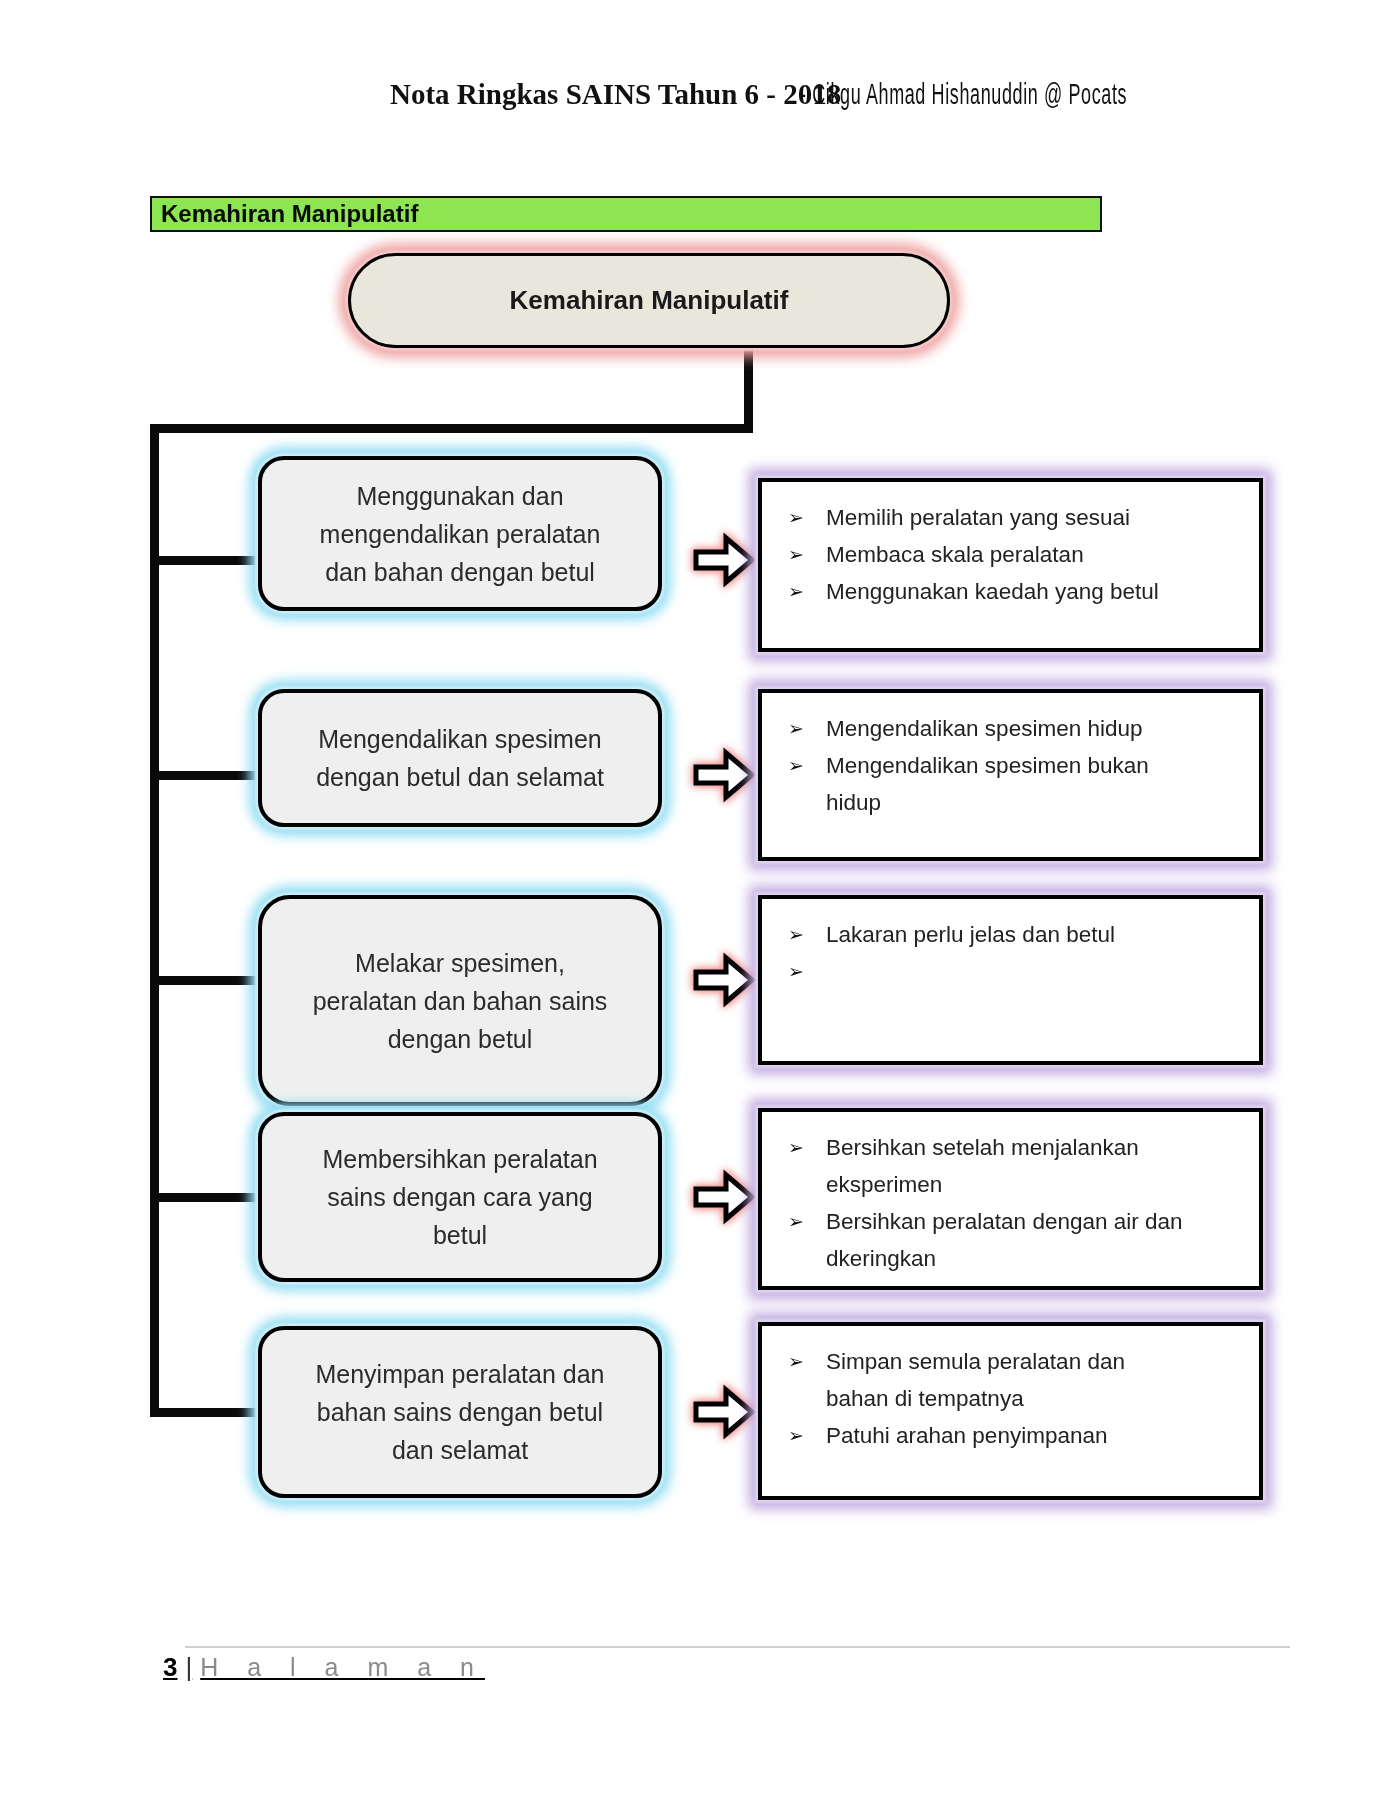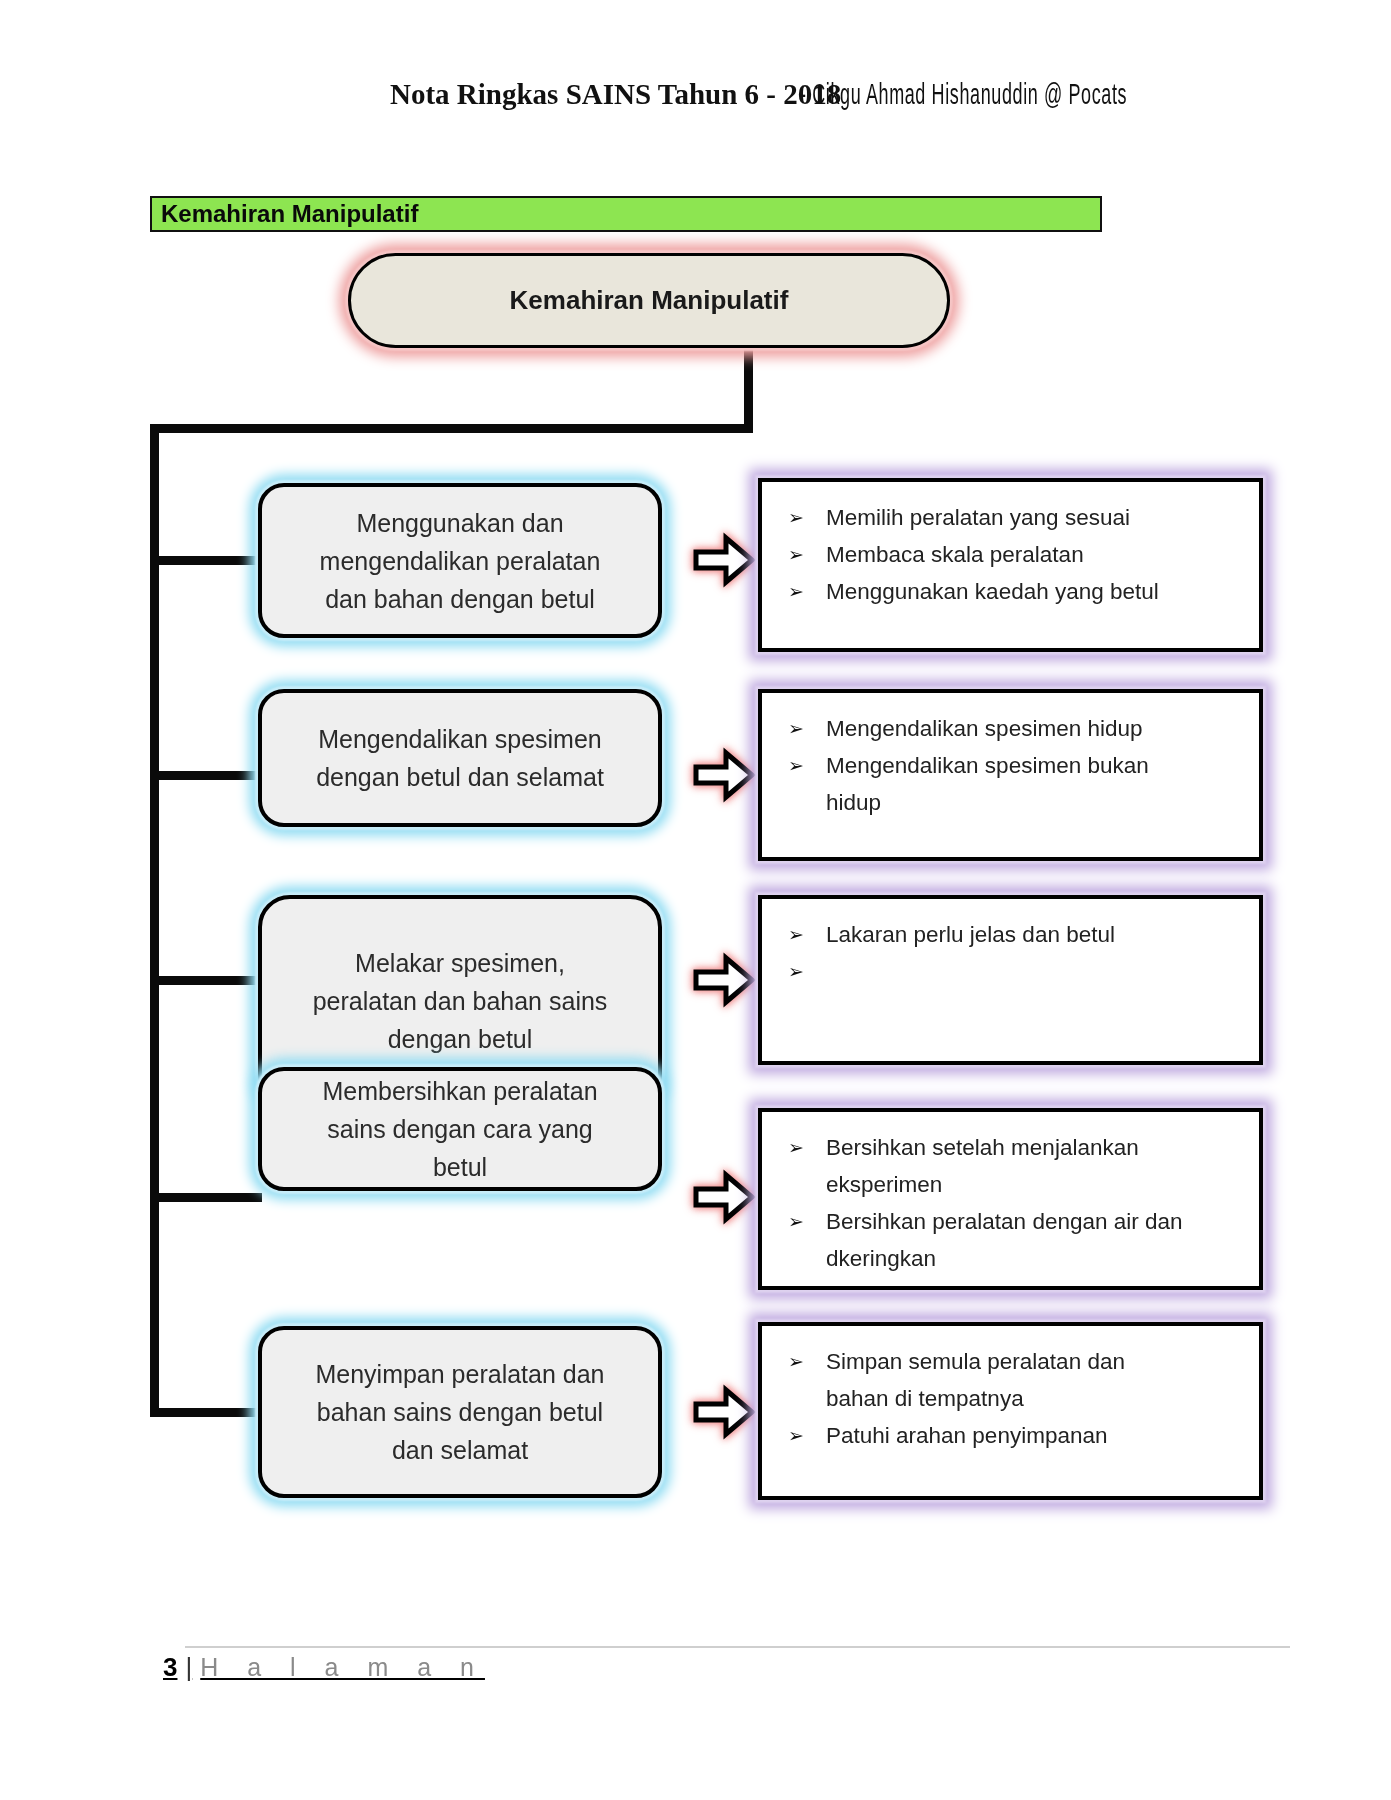--- a/index.html
+++ b/index.html
@@ -100,21 +100,21 @@
   <div class="pill">
     <span class="pill-label">Kemahiran Manipulatif</span>
   </div>
 
   <div class="line" style="left:744px;top:344px;width:9px;height:89px;"></div>
   <div class="line" style="left:150px;top:424px;width:603px;height:9px;"></div>
   <div class="line" id="trunk" style="left: 150px; top: 424px; width: 9px; height: 993px;"></div>
 
   <div id="diagram">
       <div class="line" style="left: 150px; top: 556px; width: 112px; height: 9px;"></div>
-      <div class="leftbox" style="top: 483px; height: 155px;">
+      <div class="leftbox" style="top: 456px; height: 155px;">
         <span class="skill">Menggunakan dan
 mengendalikan peralatan
 dan bahan dengan betul</span>
       </div>
       <div class="arrow" style="top: 531px;"><svg width="64" height="58" viewBox="0 0 64 58">
           <path d="M4 21 H34 V7 L60 29 L34 51 V37 H4 Z" fill="#ffffff" stroke="#000000" stroke-width="5"></path>
         </svg></div>
       <div class="rightbox" style="top: 478px; height: 174px;">
         <ul>
           <li><span class="marker">➢</span><span class="dtext">Memilih peralatan yang sesuai</span></li>
@@ -146,21 +146,21 @@
       <div class="arrow" style="top: 951px;"><svg width="64" height="58" viewBox="0 0 64 58">
           <path d="M4 21 H34 V7 L60 29 L34 51 V37 H4 Z" fill="#ffffff" stroke="#000000" stroke-width="5"></path>
         </svg></div>
       <div class="rightbox" style="top: 895px; height: 170px;">
         <ul>
           <li><span class="marker">➢</span><span class="dtext">Lakaran perlu jelas dan betul</span></li>
           <li><span class="marker">➢</span></li>
         </ul>
       </div>
       <div class="line" style="left: 150px; top: 1193px; width: 112px; height: 9px;"></div>
-      <div class="leftbox" style="top: 1067px; height: 124px;">
+      <div class="leftbox" style="top: 1112px; height: 170px;">
         <span class="skill">Membersihkan peralatan
 sains dengan cara yang
 betul</span>
       </div>
       <div class="arrow" style="top: 1168px;"><svg width="64" height="58" viewBox="0 0 64 58">
           <path d="M4 21 H34 V7 L60 29 L34 51 V37 H4 Z" fill="#ffffff" stroke="#000000" stroke-width="5"></path>
         </svg></div>
       <div class="rightbox" style="top: 1108px; height: 182px;">
         <ul>
           <li><span class="marker">➢</span><span class="dtext">Bersihkan setelah menjalankan

